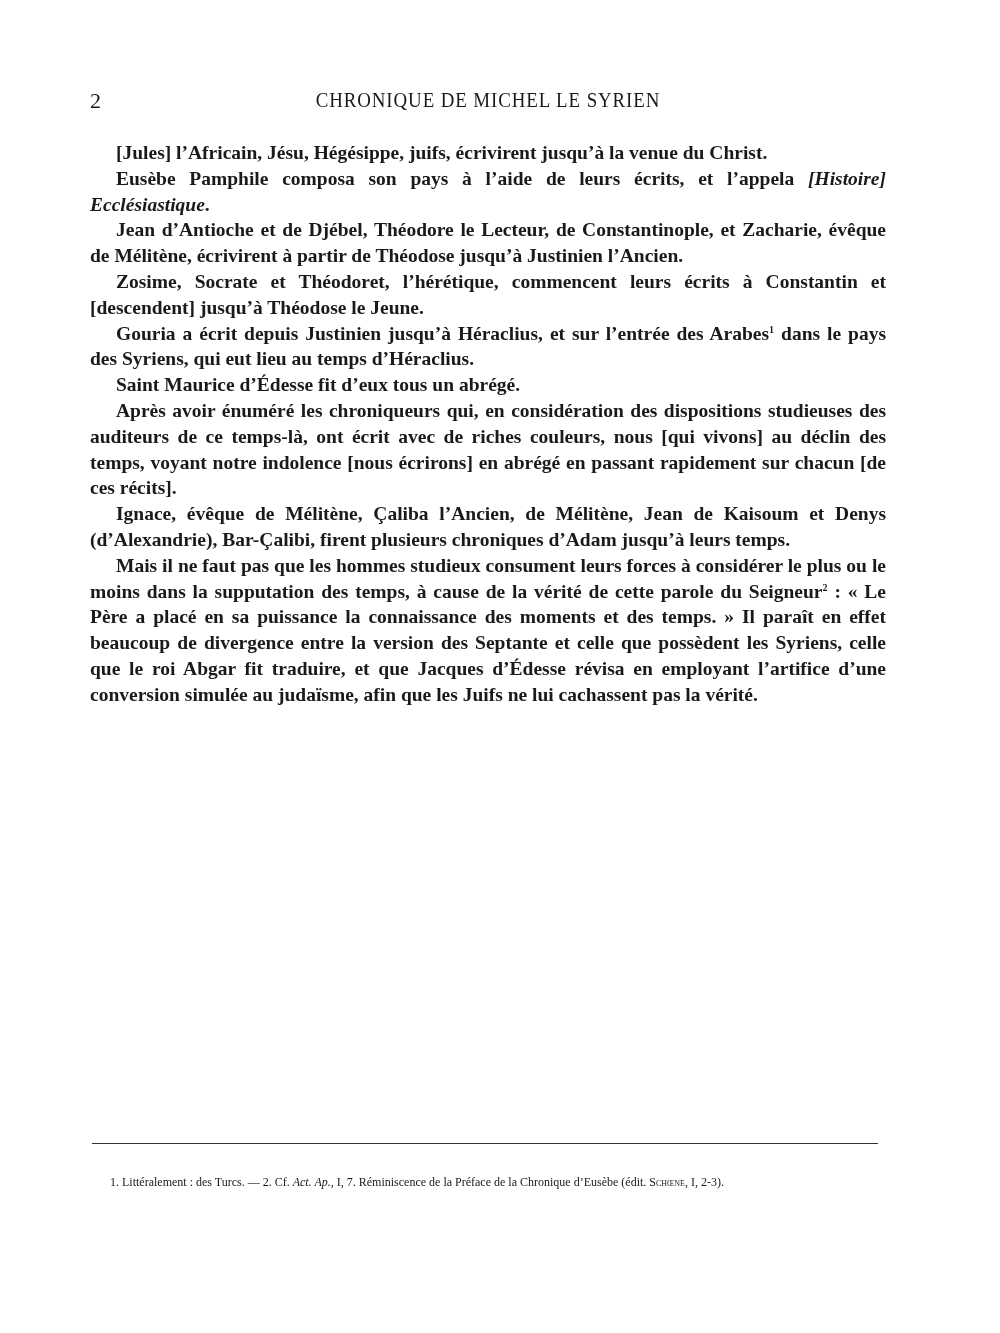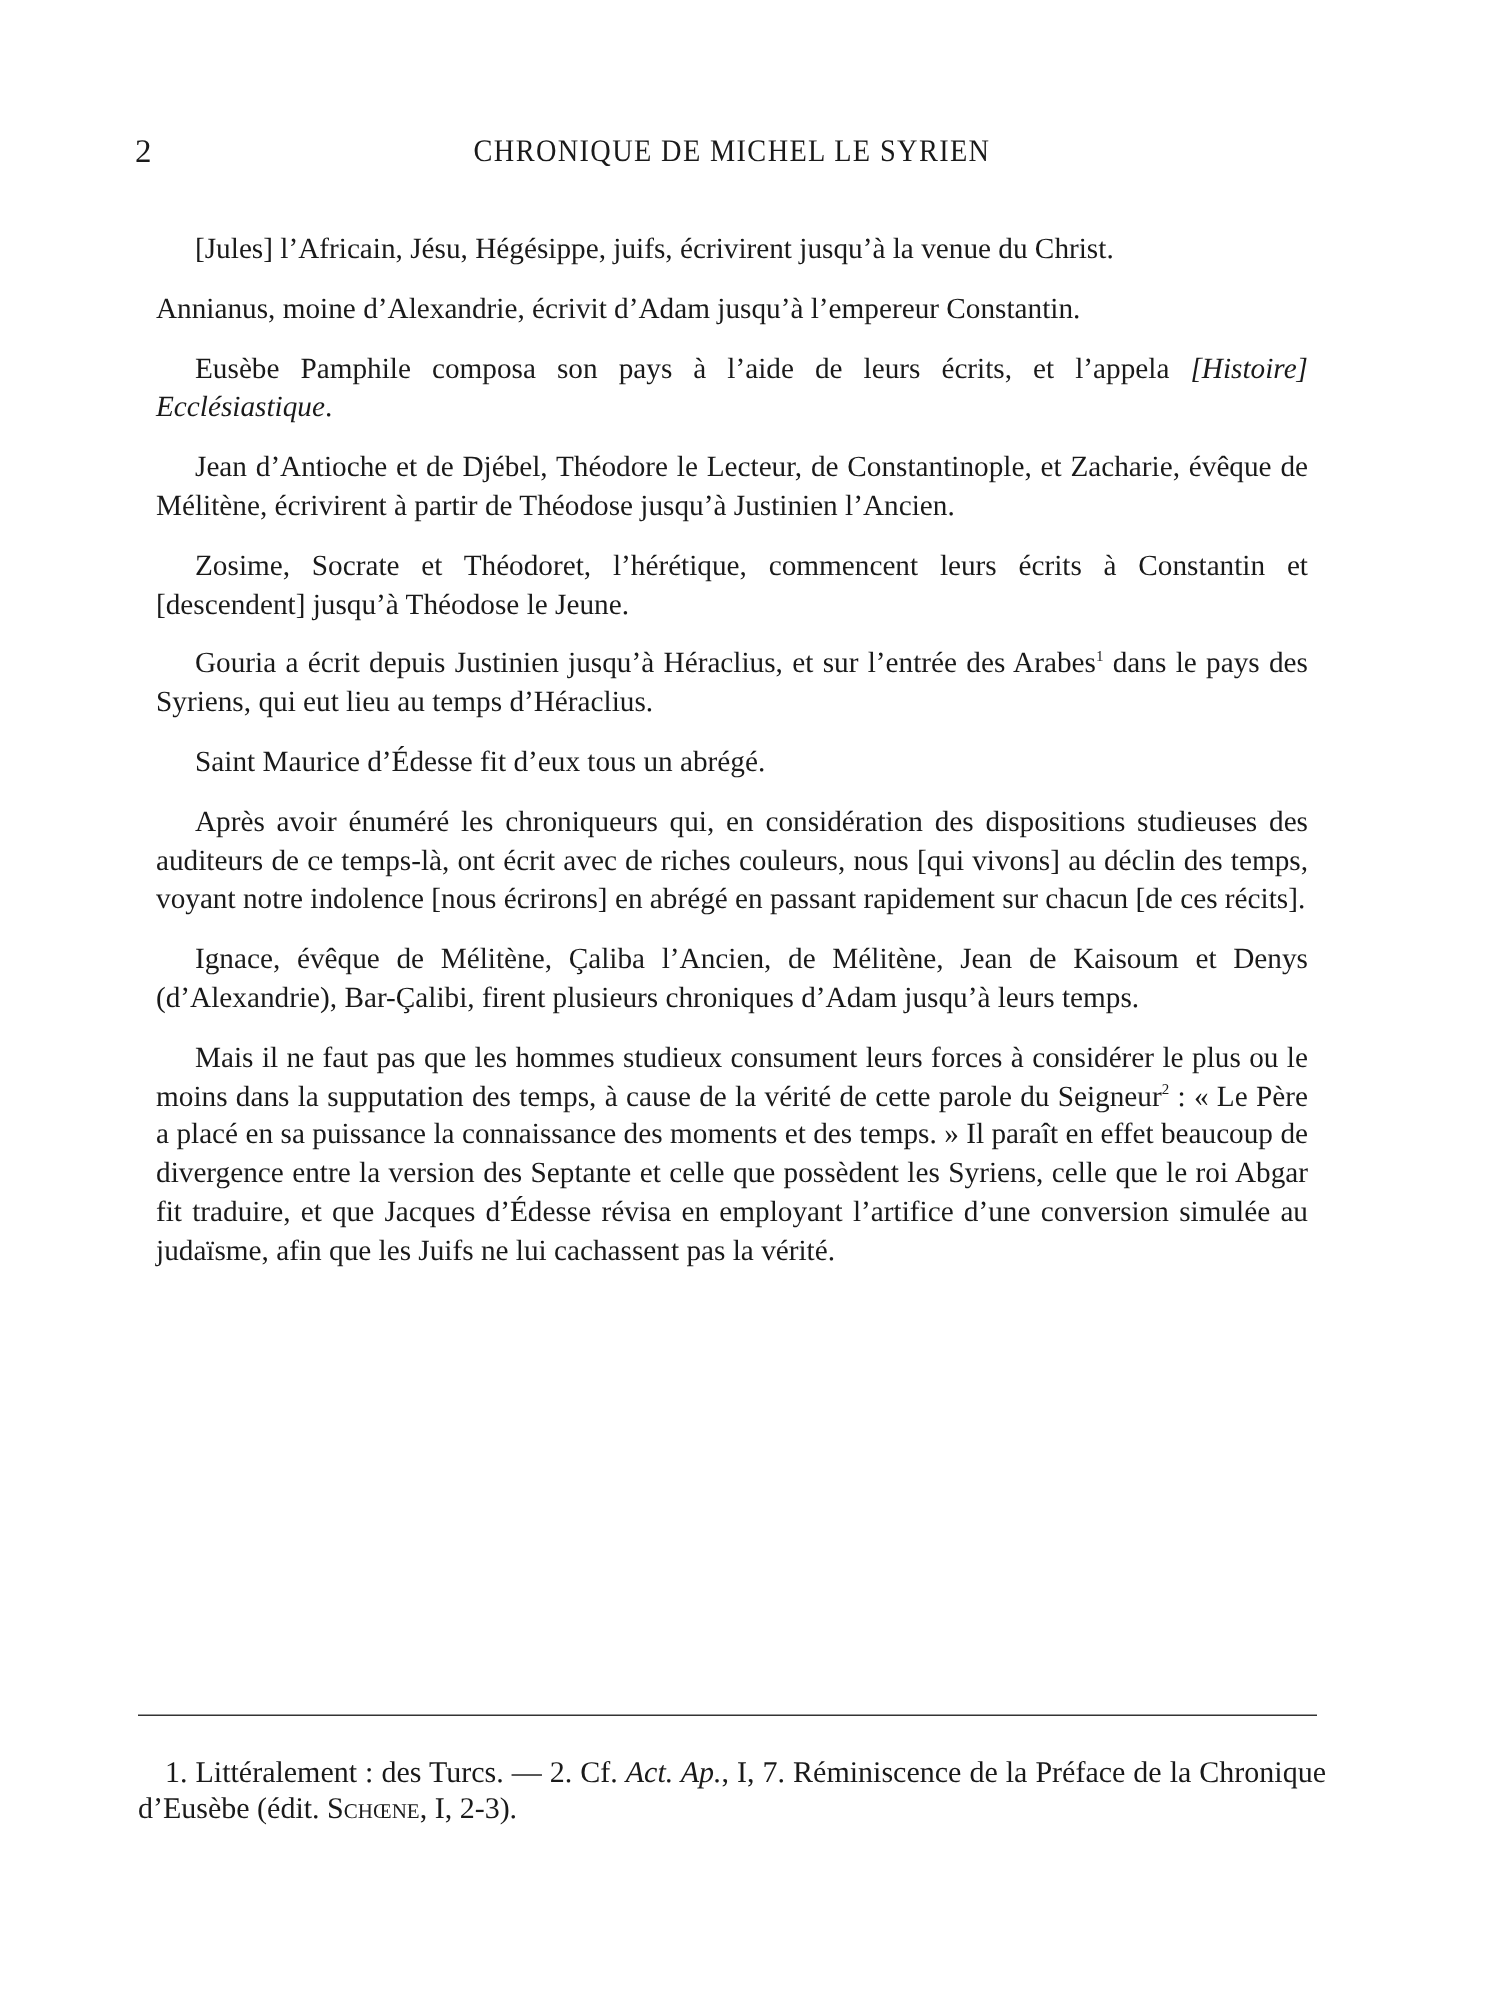--- a/index.html
+++ b/index.html
@@ -5,43 +5,42 @@
     html, body { margin: 0; padding: 0; background: #ffffff; }
     body { width: 1000px; height: 1333px; position: relative; overflow: hidden;
            font-family: "Liberation Serif", "DejaVu Serif", serif; color: #1a1a1a; }
     .page { position: absolute; left: 0; top: 0; width: 1000px; height: 1333px; }
     .header { position: absolute; top: 88px; left: 90px; width: 796px; height: 30px; }
     .page-num { position: absolute; left: 0; top: 0; font-size: 22px; }
     .running-title { position: absolute; left: 0; right: 0; top: 0; text-align: center;
                      font-size: 21px; letter-spacing: 1px; transform: scaleX(0.9); }
     .body-text { position: absolute; top: 140px; left: 90px; width: 796px;
                  font-size: 19.5px; line-height: 25.8px; text-align: justify; }
-    .para { margin: 14px; text-indent: 26px; transform-origin: left; }
+    .para { margin: 0; text-indent: 26px; transform-origin: left; font-weight: bold; }
     .para.noindent { text-indent: 0; }
     .para span.it { font-style: italic; }
     sup { font-size: 10px; vertical-align: super; line-height: 0; }
     .rule { position: absolute; top: 1143px; left: 92px; width: 786px; height: 0;
             border-top: 1.5px solid #333; }
     .footnotes { position: absolute; top: 1170px; left: 92px; width: 792px;
-                 font-size: 20px; line-height: 24px; text-align: justify; }
+                 font-size: 12px; line-height: 24px; text-align: justify; }
     .footnotes p { margin: 0; text-indent: 18px; }
     .sc { font-variant: small-caps; }
   </style>
 </head>
 <body>
 
 <div class="page">
   <div class="header">
     <span class="page-num">2</span>
     <div class="running-title">CHRONIQUE DE MICHEL LE SYRIEN</div>
   </div>
 
   <div class="body-text">
     <p class="para"><span>[Jules] l’Africain, Jésu, Hégésippe, juifs, écrivirent jusqu’à la venue du Christ.</span></p>
-    <p class="para noindent"><span>Annianus, moine d’Alexandrie, écrivit d’Adam jusqu’à l’empereur Constantin.</span></p>
     <p class="para"><span>Eusèbe Pamphile composa son pays à l’aide de leurs écrits, et l’appela </span><span class="it">[Histoire] Ecclésiastique</span><span>.</span></p>
     <p class="para"><span>Jean d’Antioche et de Djébel, Théodore le Lecteur, de Constantinople, et Zacharie, évêque de Mélitène, écrivirent à partir de Théodose jusqu’à Justinien l’Ancien.</span></p>
     <p class="para"><span>Zosime, Socrate et Théodoret, l’hérétique, commencent leurs écrits à Constantin et [descendent] jusqu’à Théodose le Jeune.</span></p>
     <p class="para"><span>Gouria a écrit depuis Justinien jusqu’à Héraclius, et sur l’entrée des Arabes</span><sup>1</sup><span> dans le pays des Syriens, qui eut lieu au temps d’Héraclius.</span></p>
     <p class="para"><span>Saint Maurice d’Édesse fit d’eux tous un abrégé.</span></p>
     <p class="para"><span>Après avoir énuméré les chroniqueurs qui, en considération des dispositions studieuses des auditeurs de ce temps-là, ont écrit avec de riches couleurs, nous [qui vivons] au déclin des temps, voyant notre indolence [nous écrirons] en abrégé en passant rapidement sur chacun [de ces récits].</span></p>
     <p class="para"><span>Ignace, évêque de Mélitène, Çaliba l’Ancien, de Mélitène, Jean de Kaisoum et Denys (d’Alexandrie), Bar-Çalibi, firent plusieurs chroniques d’Adam jusqu’à leurs temps.</span></p>
     <p class="para"><span>Mais il ne faut pas que les hommes studieux consument leurs forces à considérer le plus ou le moins dans la supputation des temps, à cause de la vérité de cette parole du Seigneur</span><sup>2</sup><span> : « Le Père a placé en sa puissance la connaissance des moments et des temps. » Il paraît en effet beaucoup de divergence entre la version des Septante et celle que possèdent les Syriens, celle que le roi Abgar fit traduire, et que Jacques d’Édesse révisa en employant l’artifice d’une conversion simulée au judaïsme, afin que les Juifs ne lui cachassent pas la vérité.</span></p>
   </div>
 

